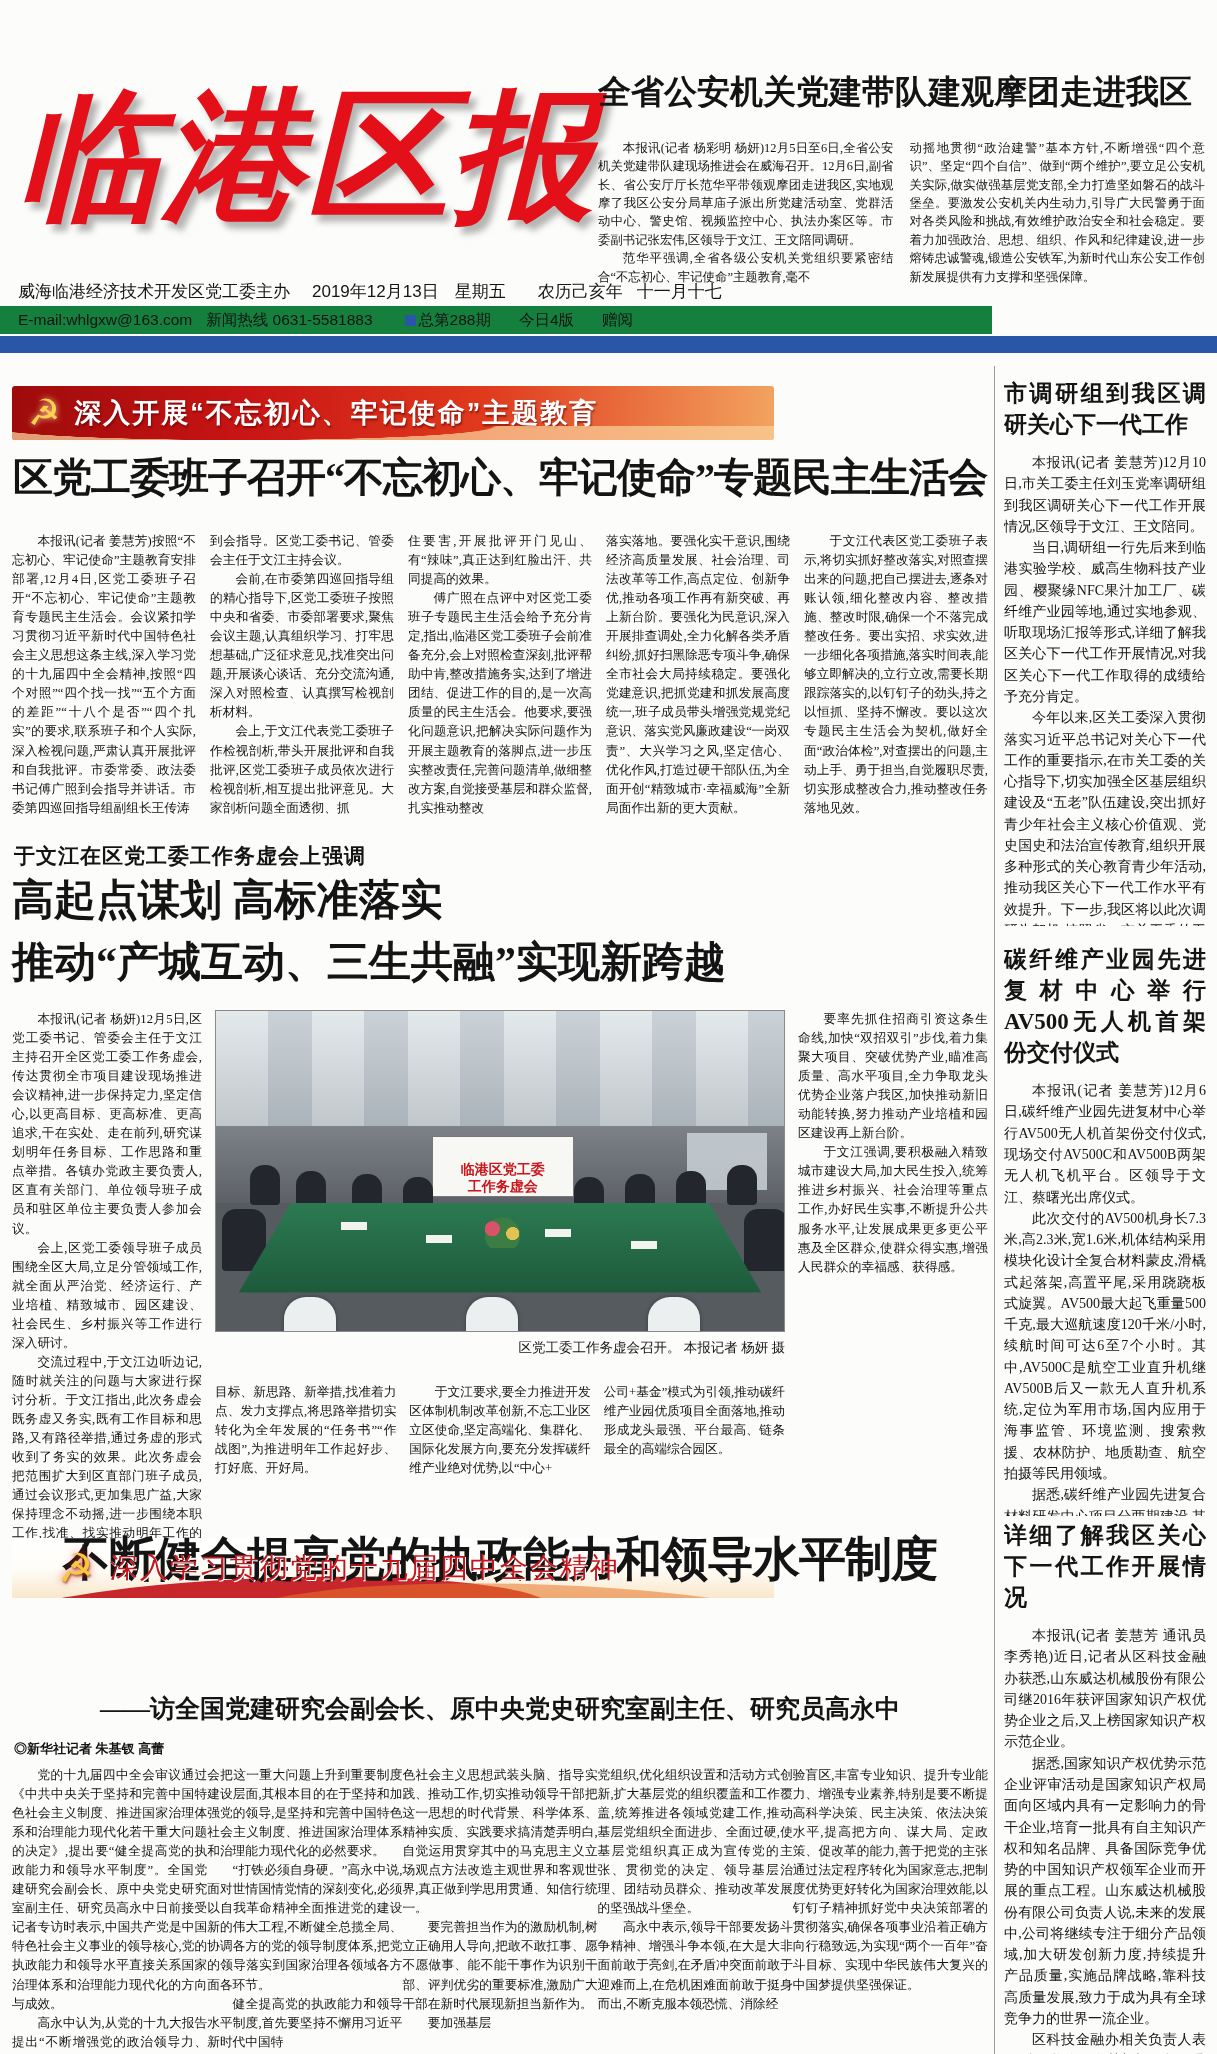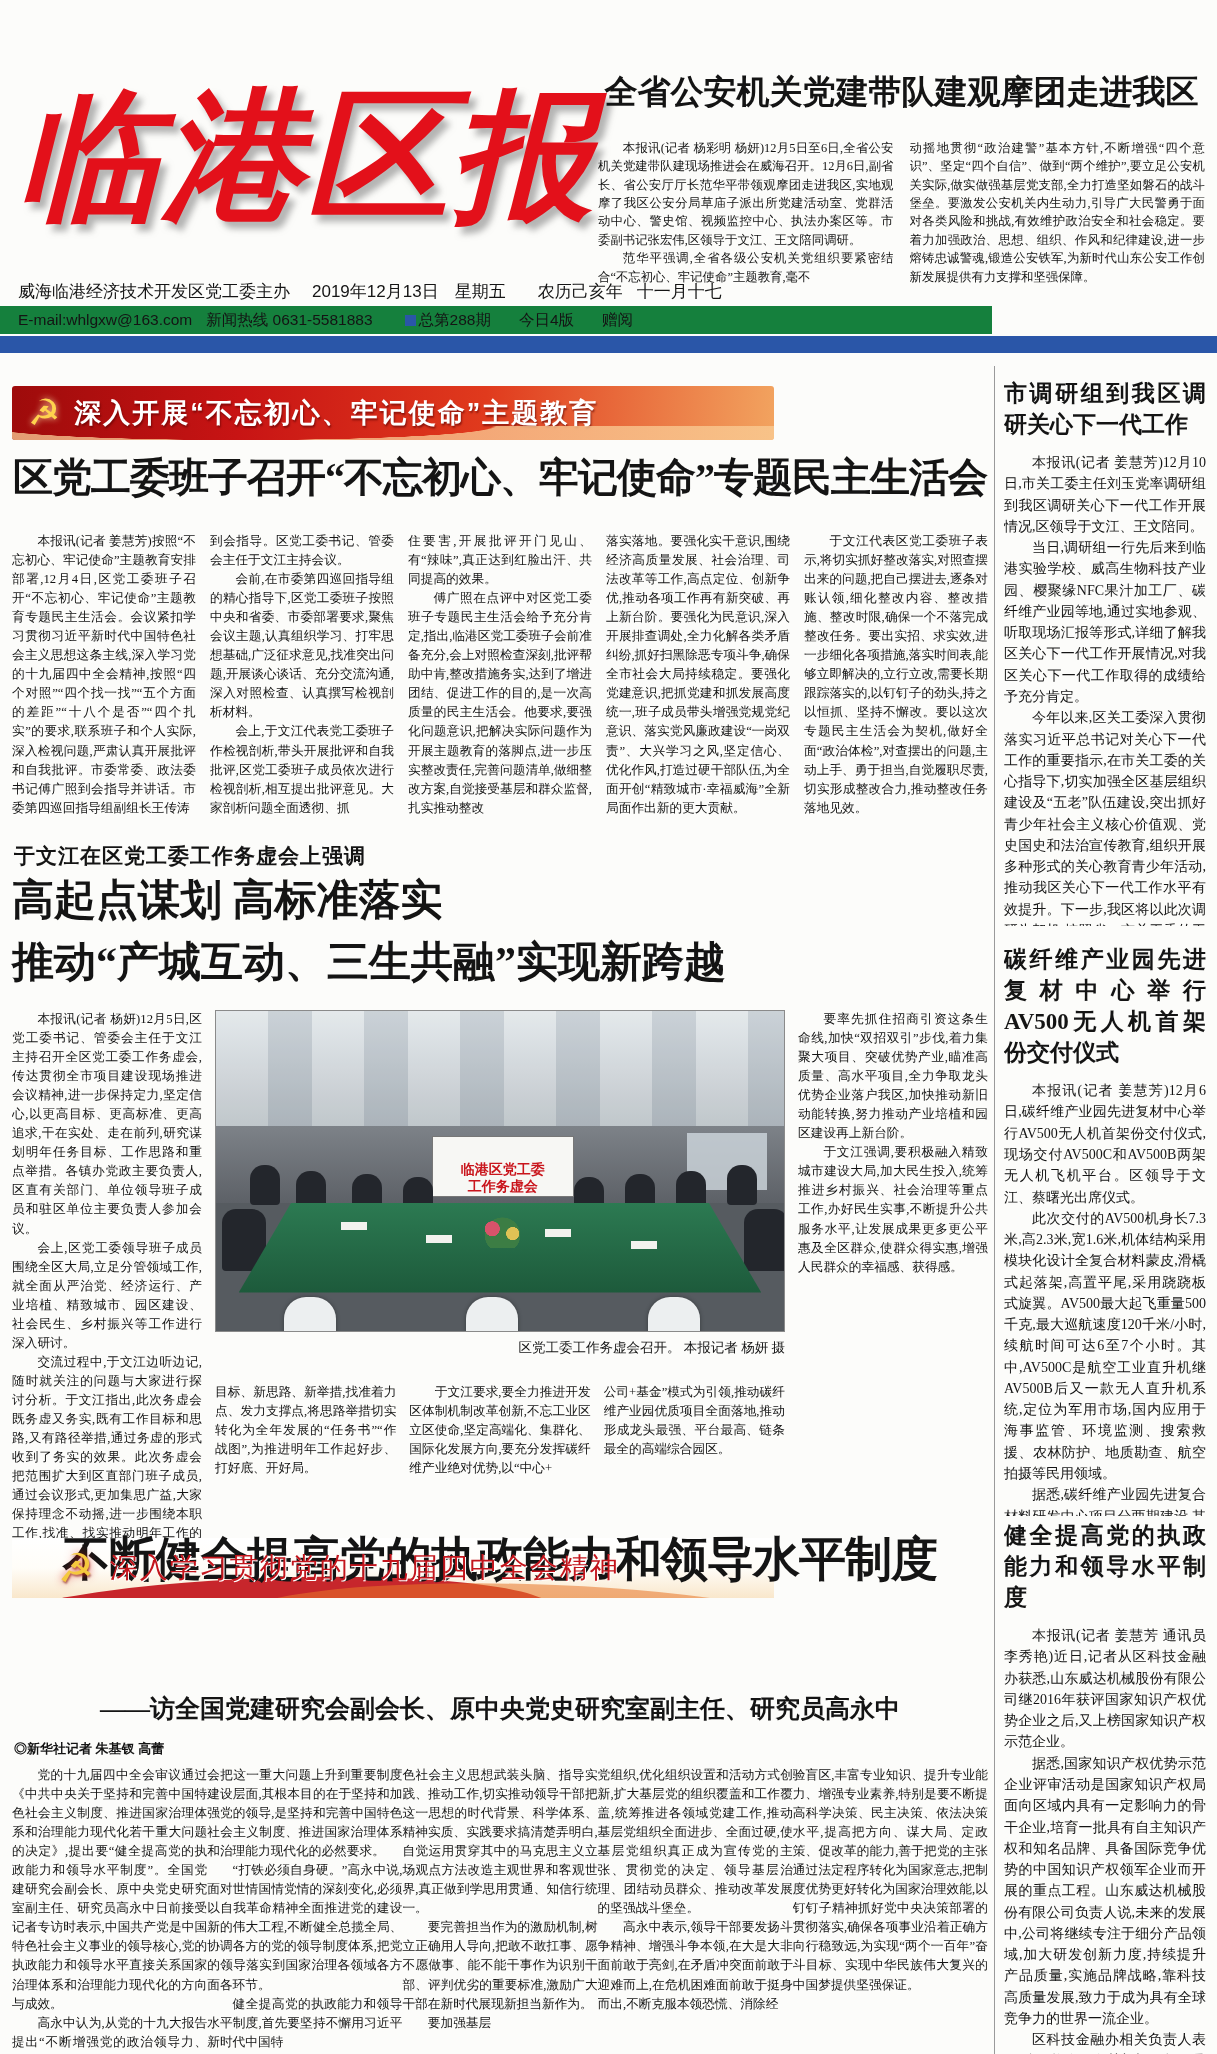--- a/index.html
+++ b/index.html
@@ -24,21 +24,21 @@
     font-size:142px; font-weight:bold; font-style:italic;
     font-family:"DejaVu Serif","Liberation Serif",serif;
     text-shadow:6px 7px 6px rgba(120,120,120,.55);
     white-space:nowrap; line-height:1;
   }
 
   
   .topstory { left:598px; top:70px; width:607px; height:245px; overflow:hidden; }
   .topstory-hl {
     font-size:33px; font-weight:900; letter-spacing:0px;
-    text-align:center; white-space:nowrap; margin-bottom:18px;
+    text-align:left; white-space:nowrap; margin-bottom:18px;
     font-family:"Liberation Serif",serif;
   }
   .topstory-body { display:flex; gap:16px; font-size:12.4px; line-height:1.48;margin-top:24px; }
   .topstory-body > div { flex:1; overflow:hidden; height:150px; }
 
   
   .inforow1 { left:0; top:278px; width:992px; height:27px; font-size:17px;
     font-family:"Liberation Sans",sans-serif; display:flex; align-items:center; white-space:nowrap; }
   .inforow1 .publisher { margin-left:18px; }
   .inforow1 .d1 { margin-left:22px; } .inforow1 .d2 { margin-left:16px; }
@@ -323,19 +323,19 @@
 <div class="abs side side-b">
   <div class="side-hl">碳纤维产业园先进复材中心举行AV500无人机首架份交付仪式</div>
   <div class="side-body">
       <p class="para">本报讯(记者 姜慧芳)12月6日,碳纤维产业园先进复材中心举行AV500无人机首架份交付仪式,现场交付AV500C和AV500B两架无人机飞机平台。区领导于文江、蔡曙光出席仪式。</p>
       <p class="para">此次交付的AV500机身长7.3米,高2.3米,宽1.6米,机体结构采用模块化设计全复合材料蒙皮,滑橇式起落架,高置平尾,采用跷跷板式旋翼。AV500最大起飞重量500千克,最大巡航速度120千米/小时,续航时间可达6至7个小时。其中,AV500C是航空工业直升机继AV500B后又一款无人直升机系统,定位为军用市场,国内应用于海事监管、环境监测、搜索救援、农林防护、地质勘查、航空拍摄等民用领域。</p>
       <p class="para">据悉,碳纤维产业园先进复合材料研发中心项目分两期建设,其中一期投资2.39亿元,将形成集研发、设计、制造、检测为一体的先进复合材料研发生产基地,建成后可生产150多种碳纤维复合材料制品,产品涵盖航空航天、风力发电、有轨交通、医疗器械、文体休闲等领域。</p>
     </div>
 </div>
 
 <div class="abs side side-c">
-  <div class="side-hl">健全提高党的执政能力和领导水平制度</div>
+  <div class="side-hl">详细了解我区关心下一代工作开展情况</div>
   <div class="side-body">
       <p class="para">本报讯(记者 姜慧芳 通讯员 李秀艳)近日,记者从区科技金融办获悉,山东威达机械股份有限公司继2016年获评国家知识产权优势企业之后,又上榜国家知识产权示范企业。</p>
       <p class="para">据悉,国家知识产权优势示范企业评审活动是国家知识产权局面向区域内具有一定影响力的骨干企业,培育一批具有自主知识产权和知名品牌、具备国际竞争优势的中国知识产权领军企业而开展的重点工程。山东威达机械股份有限公司负责人说,未来的发展中,公司将继续专注于细分产品领域,加大研发创新力度,持续提升产品质量,实施品牌战略,靠科技高质量发展,致力于成为具有全球竞争力的世界一流企业。</p>
       <p class="para">区科技金融办相关负责人表示,他们将会同有关部门积极引导更多企业加强知识产权创造、运用和保护,在全区营造尊重知识、崇尚创新的浓厚氛围,为全区经济社会高质量发展提供有力支撑。</p>
     </div>
 </div>
 
 </body></html>

